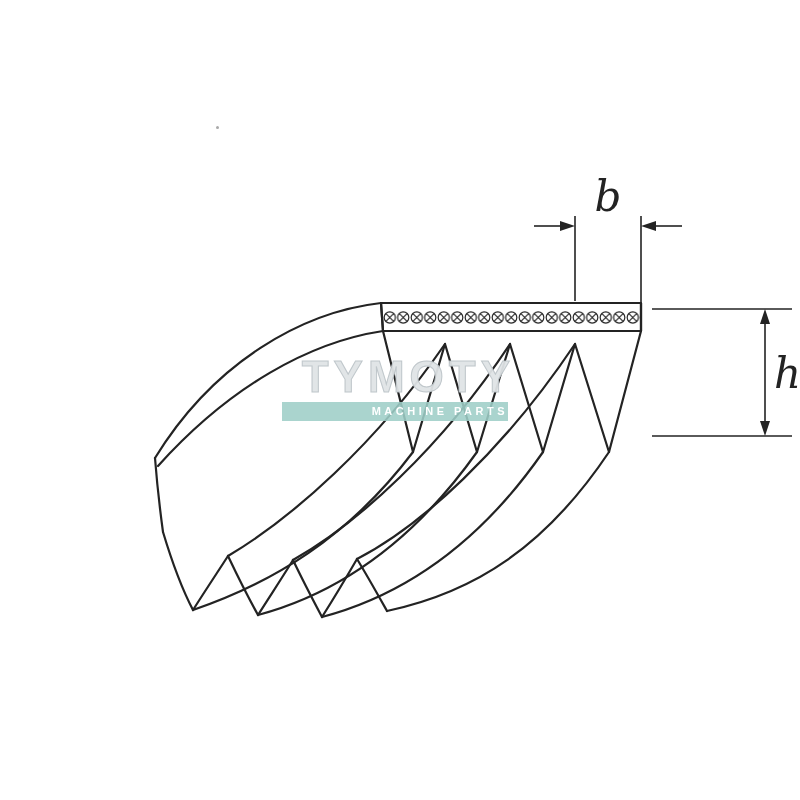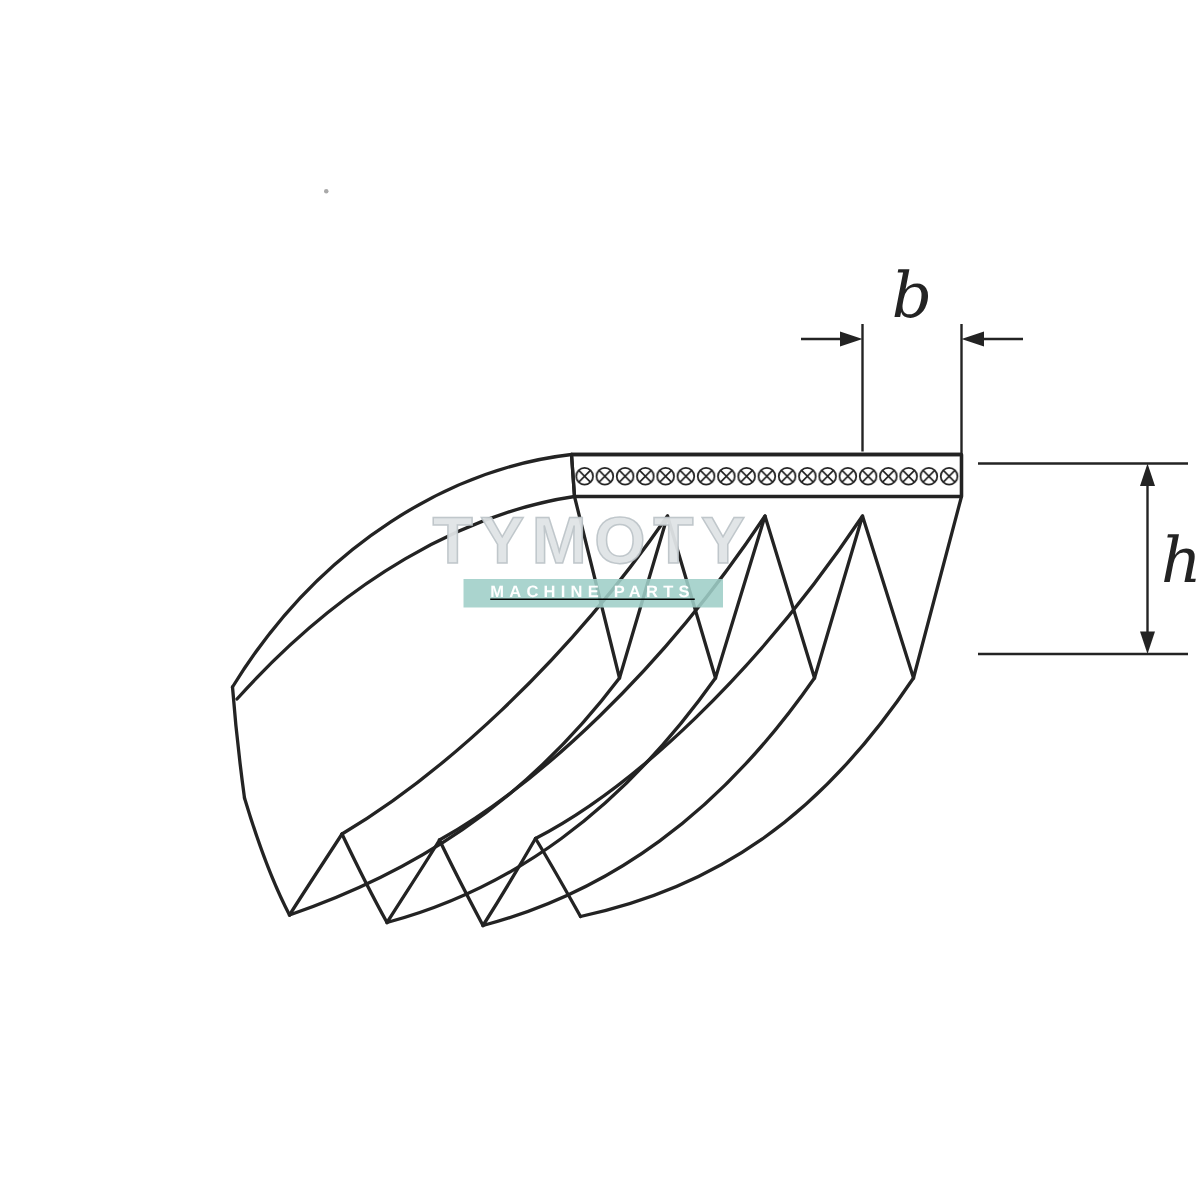--- a/index.html
+++ b/index.html
@@ -24,40 +24,39 @@
   }
   .dim-label {
     font-family: "DejaVu Serif", "Liberation Serif", serif;
     font-style: italic;
     font-size: 42px;
     fill: #232323;
   }
   .watermark {
     position: absolute;
     left: 275px;
-    top: 338px;
+    top: 354px;
     width: 240px;
-    text-align: center;
+    text-align: right;
     pointer-events: none;
   }
   .wm-title {
     font-family: "Liberation Sans", sans-serif;
     font-weight: 700;
     font-size: 44px;
     line-height: 46px;
     letter-spacing: 5px;
     color: rgba(223, 228, 230, 0.95);
     -webkit-text-stroke: 1px rgba(186, 194, 198, 0.9);
   }
   .wm-band {
     margin: 2px auto 0 auto;
-    width: 173px;
+    width: 226px;
     height: 19px;
     background: rgba(158, 206, 199, 0.88);
-    text-decoration: underline;
   }
   .wm-sub {
     display: block;
     font-family: "Liberation Sans", sans-serif;
     font-weight: 700;
     font-size: 11px;
     line-height: 19px;
     letter-spacing: 3.5px;
     color: #ffffff;
   }

